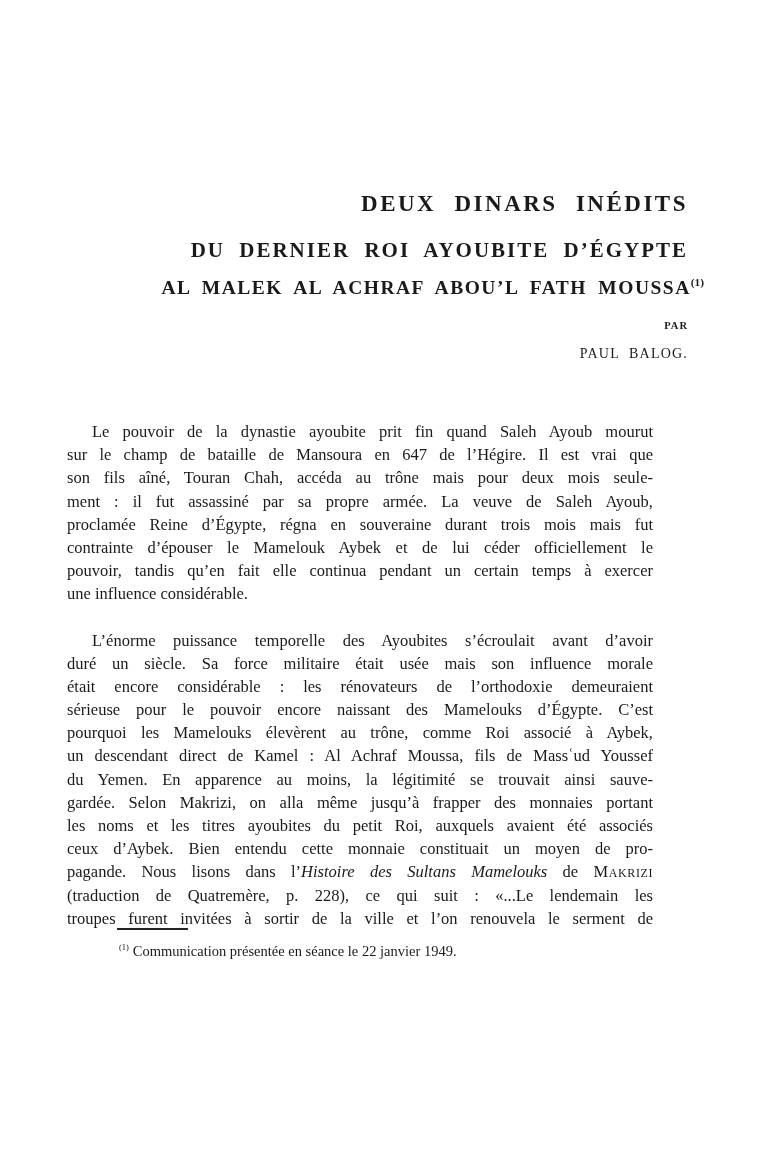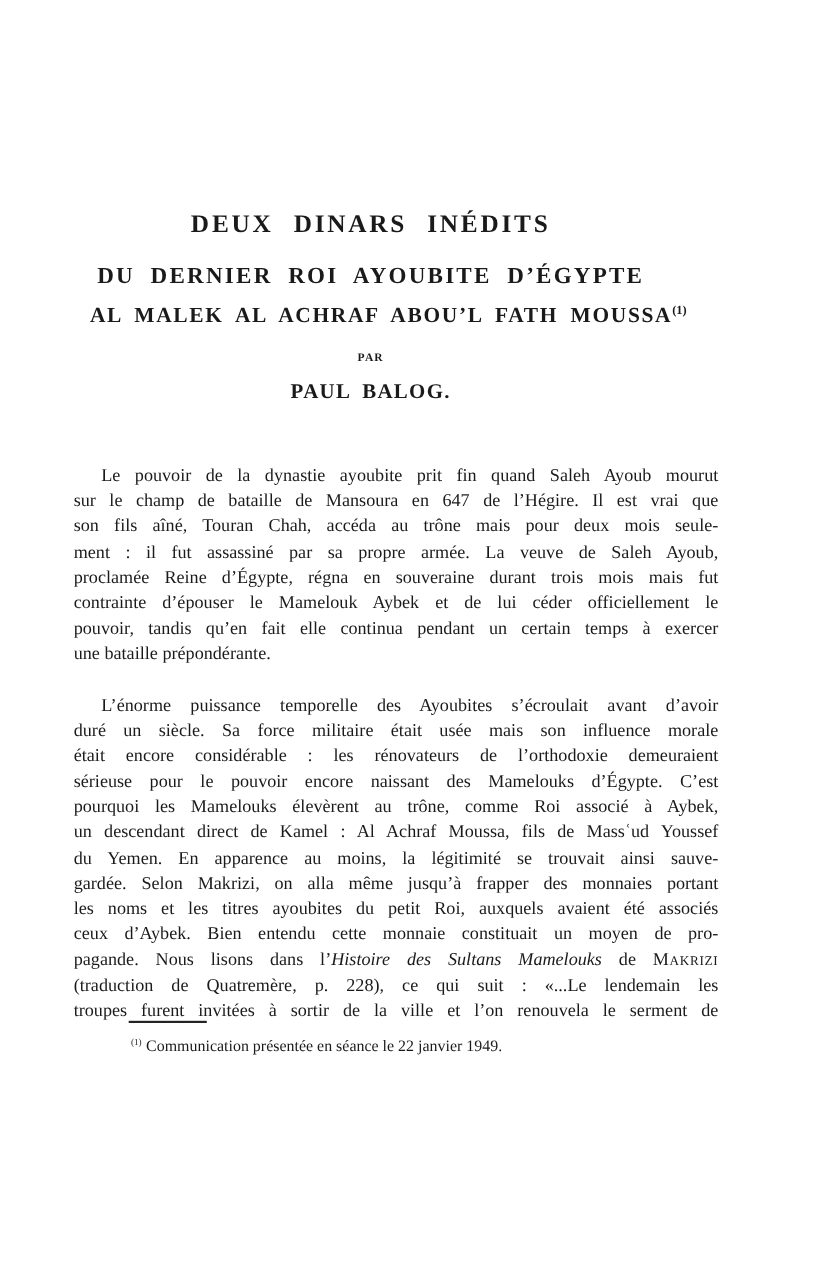--- a/index.html
+++ b/index.html
@@ -9,21 +9,21 @@
     font-family: "Liberation Serif", "DejaVu Serif", serif;
     color: #1a1a1a;
     -webkit-font-smoothing: antialiased;
   }
   .page {
     position: relative;
     width: 760px; height: 1162px;
     background: #ffffff;
     overflow: hidden;
   }
-  .centered { position: absolute; left: 1px; width: 672px; text-align: center; white-space: nowrap; }
+  .centered { position: absolute; left: 16px; width: 672px; text-align: right; white-space: nowrap; }
   .t1 {
     top: 191px;
     font-size: 23px; font-weight: bold;
     letter-spacing: 2.5px; word-spacing: 10px;
   }
   .t2 {
     top: 238px;
     font-size: 21px; font-weight: bold;
     letter-spacing: 2px; word-spacing: 7px;
   }
@@ -39,21 +39,21 @@
     letter-spacing: 0;
     word-spacing: 0;
   }
   .byline-par {
     top: 320px;
     font-size: 10.5px; font-weight: bold;
     letter-spacing: 1px;
   }
   .author {
     top: 346px;
-    font-size: 19px; font-weight: bold;
+    font-size: 14px; font-weight: normal;
     letter-spacing: 1.2px; word-spacing: 5px;
   }
   .body-text {
     position: absolute;
     left: 67px; top: 397px;
     width: 586px;
     font-size: 16.5px;
     line-height: 23.2px;
   }
   .line {
@@ -101,21 +101,21 @@
   <main class="body-text">
 
     <section>
       <div class="line indent">Le pouvoir de la dynastie ayoubite prit fin quand Saleh Ayoub mourut</div>
       <div class="line">sur le champ de bataille de Mansoura en 647 de l’Hégire. Il est vrai que</div>
       <div class="line">son fils aîné, Touran Chah, accéda au trône mais pour deux mois seule-</div>
       <div class="line">ment : il fut assassiné par sa propre armée. La veuve de Saleh Ayoub,</div>
       <div class="line">proclamée Reine d’Égypte, régna en souveraine durant trois mois mais fut</div>
       <div class="line">contrainte d’épouser le Mamelouk Aybek et de lui céder officiellement le</div>
       <div class="line">pouvoir, tandis qu’en fait elle continua pendant un certain temps à exercer</div>
-      <div class="line parend">une bataille prépondérante.</div>
+      <div class="line parend">une influence considérable.</div>
     </section>
 
     <section>
       <div class="line indent">L’énorme puissance temporelle des Ayoubites s’écroulait avant d’avoir</div>
       <div class="line">duré un siècle. Sa force militaire était usée mais son influence morale</div>
       <div class="line">était encore considérable : les rénovateurs de l’orthodoxie demeuraient</div>
       <div class="line">sérieuse pour le pouvoir encore naissant des Mamelouks d’Égypte. C’est</div>
       <div class="line">pourquoi les Mamelouks élevèrent au trône, comme Roi associé à Aybek,</div>
       <div class="line">un descendant direct de Kamel : Al Achraf Moussa, fils de Massʿud Youssef</div>
       <div class="line">du Yemen. En apparence au moins, la légitimité se trouvait ainsi sauve-</div>

